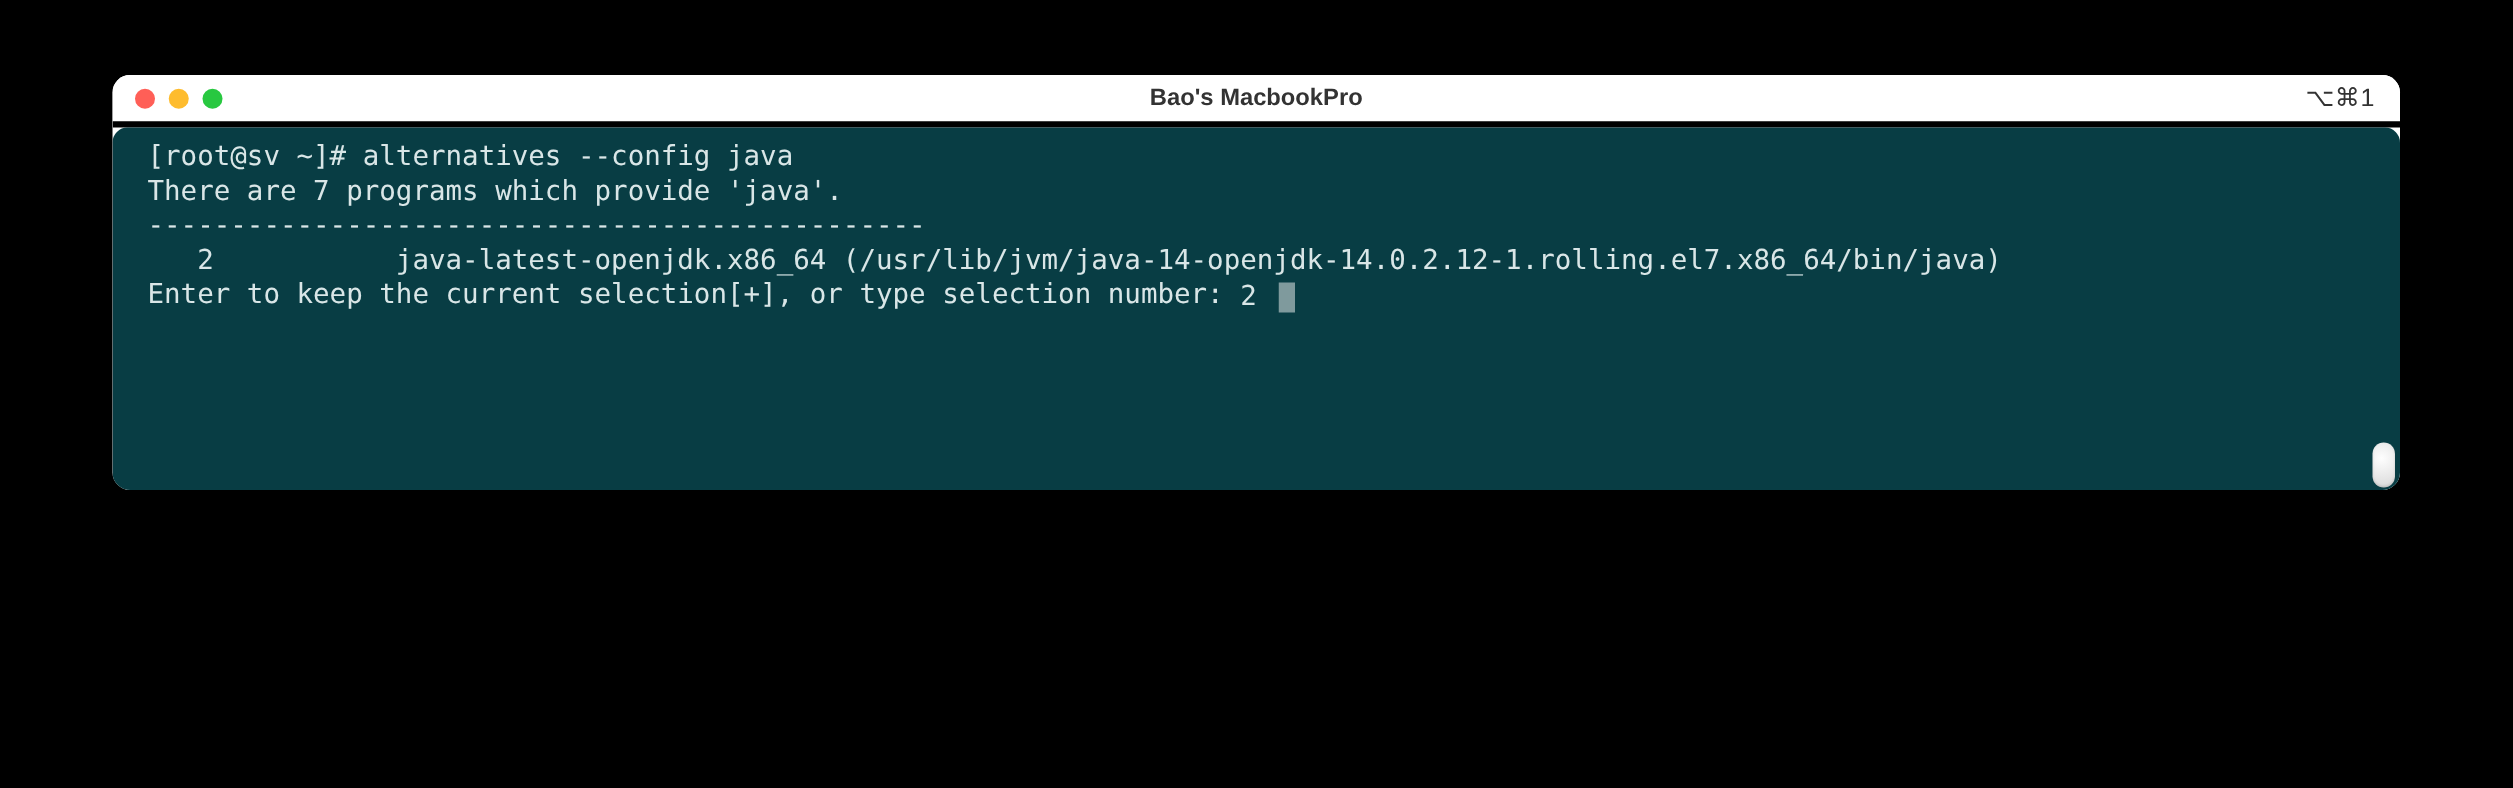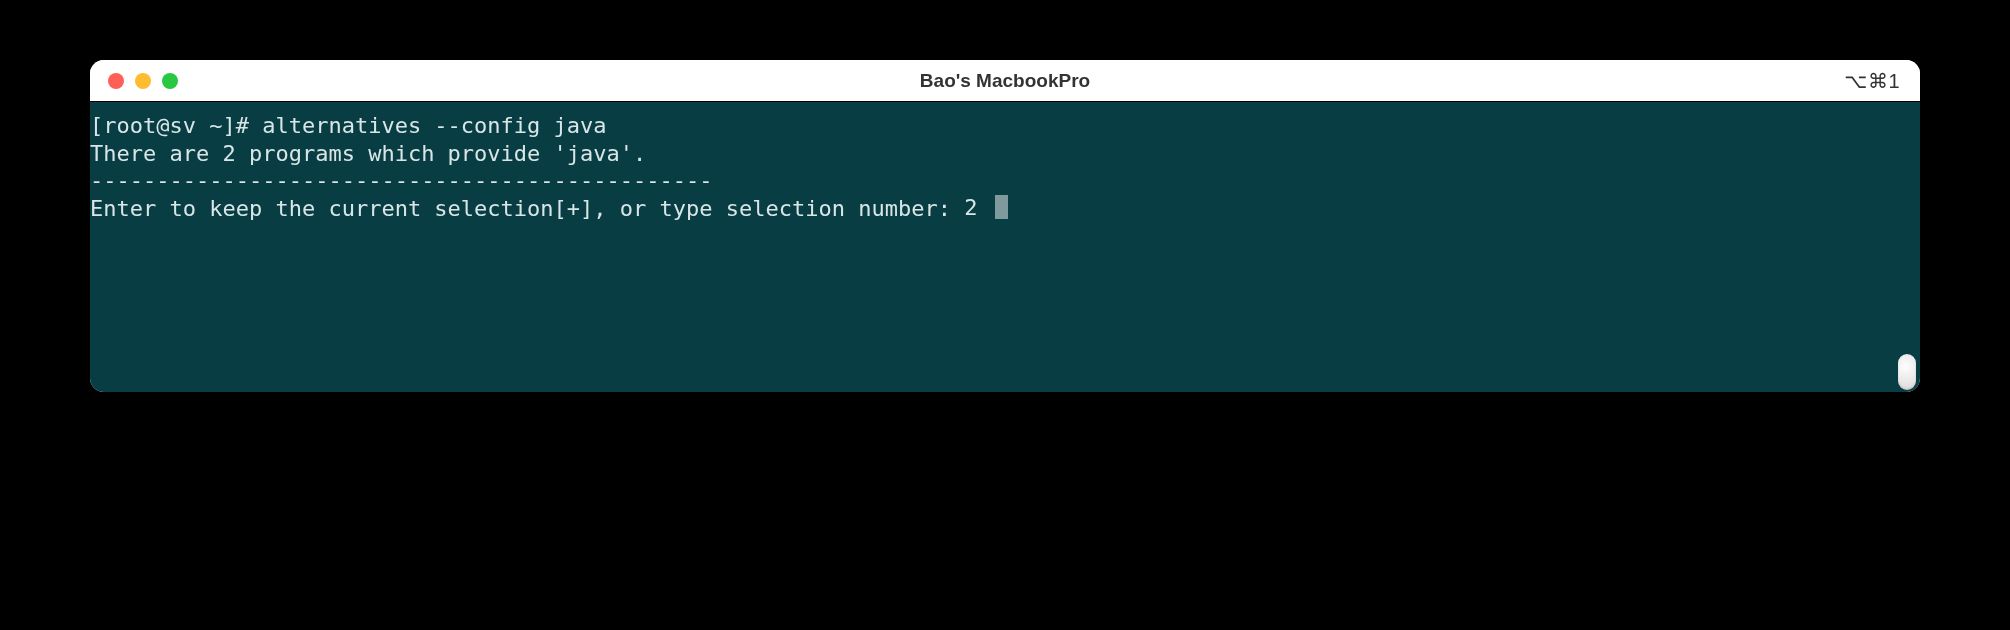--- a/index.html
+++ b/index.html
@@ -24,21 +24,21 @@
       overflow: hidden;
       box-shadow: 0 30px 80px rgba(0,0,0,0.6);
       position: relative;
     }
     .titlebar {
       height: 42px;
       background: #fff;
       display: flex;
       align-items: center;
       position: relative;
-      border-bottom: 1px solid #000000;
+      border-bottom: 5px solid #000000;
     }
     .traffic-lights {
       display: flex;
       gap: 11px;
       padding-left: 18px;
     }
     .traffic-light {
       width: 16px;
       height: 16px;
       border-radius: 50%;
@@ -61,39 +61,40 @@
       font-family: -apple-system, BlinkMacSystemFont, "Segoe UI", sans-serif;
       font-size: 20px;
       color: #333;
       letter-spacing: 0.5px;
     }
     .terminal-body {
       background: #083d44;
       color: #d9e6e7;
       font-size: 22px;
       line-height: 1.25;
-      padding: 10px 0;
+      padding: 10px 28px;
       position: relative;
       min-height: 290px;
+      border-radius: 12px;
     }
     .term-line {
       white-space: pre;
       font-family: "SF Mono", "Menlo", "Monaco", "Consolas", monospace;
     }
     .cursor {
       display: inline-block;
       width: 13px;
       height: 24px;
       background: #7f9a9d;
       vertical-align: text-bottom;
       margin-left: 1px;
     }
     .input-row {
       display: flex;
-      align-items: flex-start;
+      align-items: flex-end;
     }
     .input-field {
       background: transparent;
       border: none;
       outline: none;
       color: #d9e6e7;
       font-family: inherit;
       font-size: inherit;
       width: 30px;
     }
@@ -126,23 +127,24 @@
       <div class="traffic-light tl-yellow"></div>
       <div class="traffic-light tl-green"></div>
     </div>
     <div class="title">Bao's MacbookPro</div>
     <div class="titlebar-right">⌥⌘1</div>
   </div>
 
   <div class="terminal-body">
     <div class="term-line"><span>[root@sv ~]# </span><span>alternatives --config java</span></div>
     <div class="term-line"></div>
-    <div class="term-line">There are 2 programs which provide 'java'.</div>
+    <div class="term-line">There are 7 programs which provide 'java'.</div>
     <div class="term-line"></div>
     <div class="term-line">-----------------------------------------------</div>
+    <div class="term-line">   2           java-latest-openjdk.x86_64 (/usr/lib/jvm/java-14-openjdk-14.0.2.12-1.rolling.el7.x86_64/bin/java)</div>
     <div class="term-line"></div>
     <div class="term-line input-row">
       <span>Enter to keep the current selection[+], or type selection number: </span><input class="input-field" value="2" style=""><span class="cursor"></span>
     </div>
 
     <div class="scrollbar">
       <div class="scroll-thumb"></div>
     </div>
   </div>
 </div>

